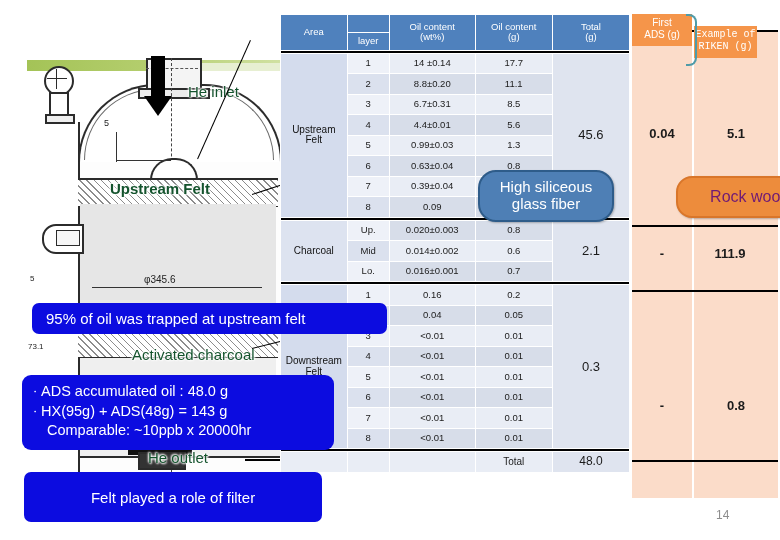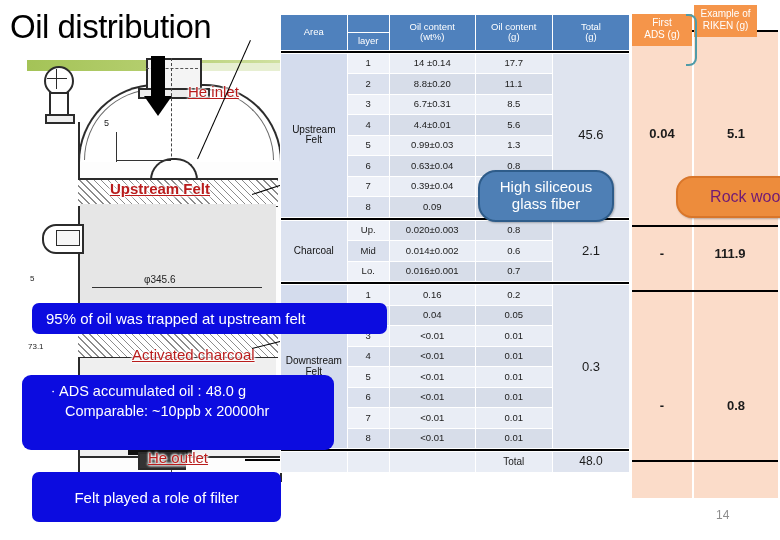--- a/index.html
+++ b/index.html
@@ -115,23 +115,22 @@
   #he-inlet-arrow{
     position:absolute;left:140px;top:-18px;width:0;height:0;
   }
   .arrow-stem{position:absolute;left:-7px;top:0;width:14px;height:42px;background:#000;}
   .arrow-head{
     position:absolute;left:-14px;top:40px;width:0;height:0;
     border-left:14px solid transparent;border-right:14px solid transparent;
     border-top:20px solid #000;
   }
   .dwg-label{
-    position:absolute;font-size:15px;color:#b91c1c;font-weight:400;white-space:nowrap;
+    position:absolute;font-size:15px;color:#14532d;font-weight:400;white-space:nowrap;
     text-shadow:0 0 2px #fff,0 0 3px #fff,1px 1px 2px #fff,-1px -1px 2px #fff;
-    text-decoration:underline;
   }
   #lbl-he-inlet{left:170px;top:9px;}
   #lbl-upstream-felt{left:92px;top:106px;font-weight:bold;}
   #lbl-charcoal{left:86px;top:272px;margin-left:28px;}
   #lbl-he-outlet{left:130px;top:375px;}
 
   
   #leader1{
     position:absolute;left:250px;top:40px;width:60px;height:130px;
     border-left:1px solid #000;
@@ -192,21 +191,21 @@
     background:#fbdcc9;
   }
   #ocol-first{left:632px;top:32px;width:60px;height:466px;}
   #ocol-riken{left:694px;top:32px;width:84px;height:466px;}
   .ohead{
     position:absolute;background:#f5954a;color:#ffffff;
     font-size:10px;text-align:center;line-height:1.15;padding-top:3px;
     box-sizing:border-box;font-weight:normal;
   }
   #ohead-first{left:632px;top:14px;width:60px;height:32px;}
-  #ohead-riken{left:694px;top:5px;width:63px;height:32px;}
+  #ohead-riken{left:694px;top:26px;width:63px;height:32px;font-family:Liberation Mono, monospace;}
   .oval{
     position:absolute;text-align:center;font-size:13px;font-weight:bold;color:#1b1b1b;
   }
   #oval-first-1{left:632px;top:126px;width:60px;}
   #oval-riken-1{left:694px;top:126px;width:84px;}
   #oval-first-2{left:632px;top:246px;width:60px;}
   #oval-riken-2{left:694px;top:246px;width:72px;}
   #oval-first-3{left:632px;top:398px;width:60px;}
   #oval-riken-3{left:694px;top:398px;width:84px;}
   .osep{position:absolute;height:2px;background:#000;}
@@ -239,41 +238,40 @@
   }
   #callout-rockwool{left:636px;top:176px;width:138px;height:38px;}
 
   .callout-blue-flat{
     position:absolute;background:#0c0ce0;color:#ffffff;
     border-radius:7px;font-size:15px;
     display:flex;align-items:center;
     padding:0 14px;box-sizing:border-box;
   }
   #callout-trapped{left:32px;top:303px;width:355px;height:31px;}
-  #callout-felt-filter{left:32px;top:472px;width:249px;height:50px;justify-content:center;}
+  #callout-felt-filter{left:24px;top:472px;width:298px;height:50px;justify-content:center;}
   #callout-summary{
     position:absolute;left:22px;top:375px;width:312px;height:75px;
     background:#0c0ce0;color:#fff;border-radius:9px;
-    font-size:14.5px;line-height:1.35;padding:7px 10px 0 26px;box-sizing:border-box;
+    font-size:14.5px;line-height:1.35;padding:7px 10px 0 8px;box-sizing:border-box;
   }
   #callout-summary .ln{white-space:nowrap;}
   #callout-summary .ind{padding-left:17px;}
   .bullet{font-size:10px;vertical-align:middle;margin-right:1px;}
 
   
   #page-number{
     position:absolute;left:716px;top:508px;font-size:12px;color:#8d8d8d;
   }
 </style>
 </head>
 <body>
 
 <div class="root">
 
-  <div id="page-title">Oil distribution</div>
   <div id="green-bar"></div>
   <div id="green-bar-2"></div>
 
   <div id="drawing">
     <div class="dwg vessel-body"></div>
     <div class="dwg dome"></div>
     <div class="dwg dome2"></div>
     <div class="dwg nozzle"></div>
     <div class="dwg nozzle-line"></div>
     <div class="dwg nozzle-flange"></div>
@@ -506,19 +504,20 @@
       <div>High siliceous</div>
       <div>glass fiber</div>
     </div>
   </div>
   <div class="callout-orange-round" id="callout-rockwool">Rock wool</div>
 
   <div class="callout-blue-flat" id="callout-trapped">95% of oil was trapped at upstream felt</div>
 
   <div id="callout-summary">
     <div class="ln"><span class="bullet">・</span><span>ADS accumulated oil : 48.0 g</span></div>
+    <div class="ln"><span class="bullet">・</span><span>HX(95g) + ADS(48g) = 143 g</span></div>
     <div class="ln ind">Comparable: ~10ppb x 20000hr</div>
   </div>
 
   <div class="callout-blue-flat" id="callout-felt-filter">Felt played a role of filter</div>
 
   <div id="page-number">14</div>
 </div>
 
 </body></html>

